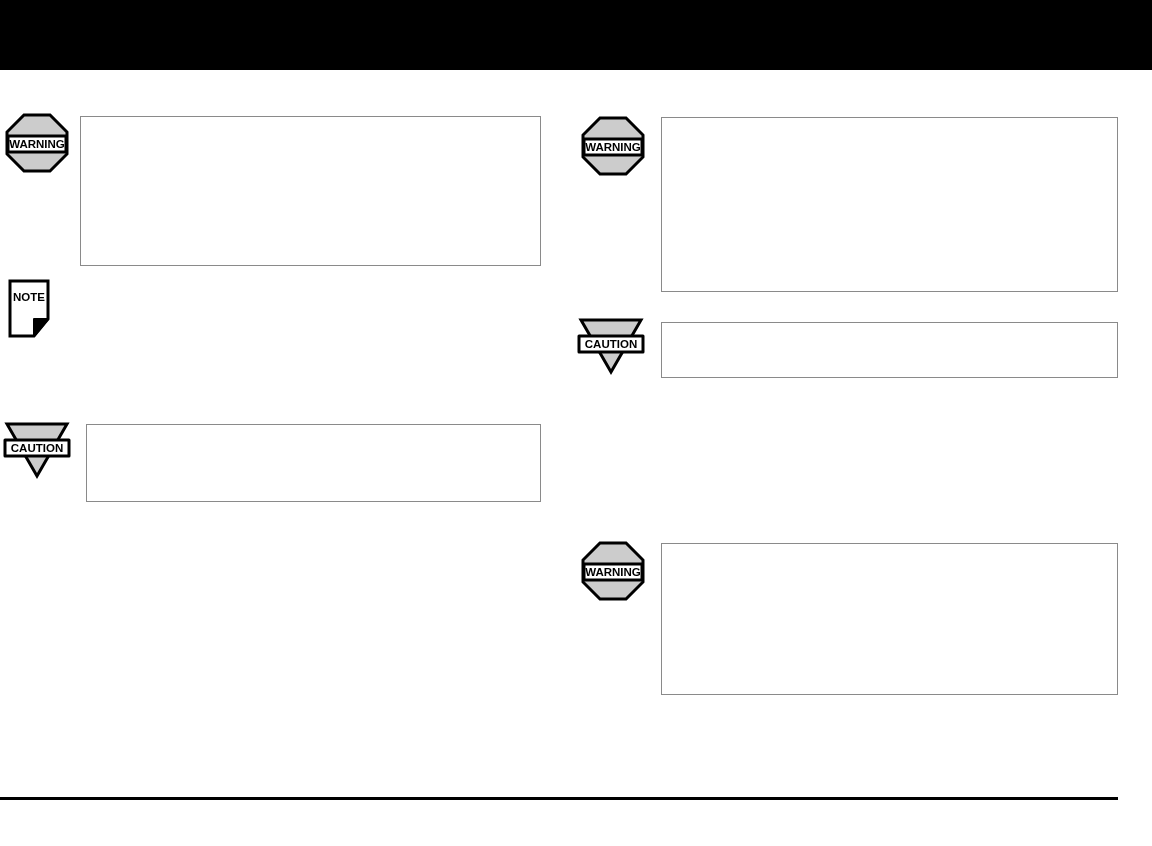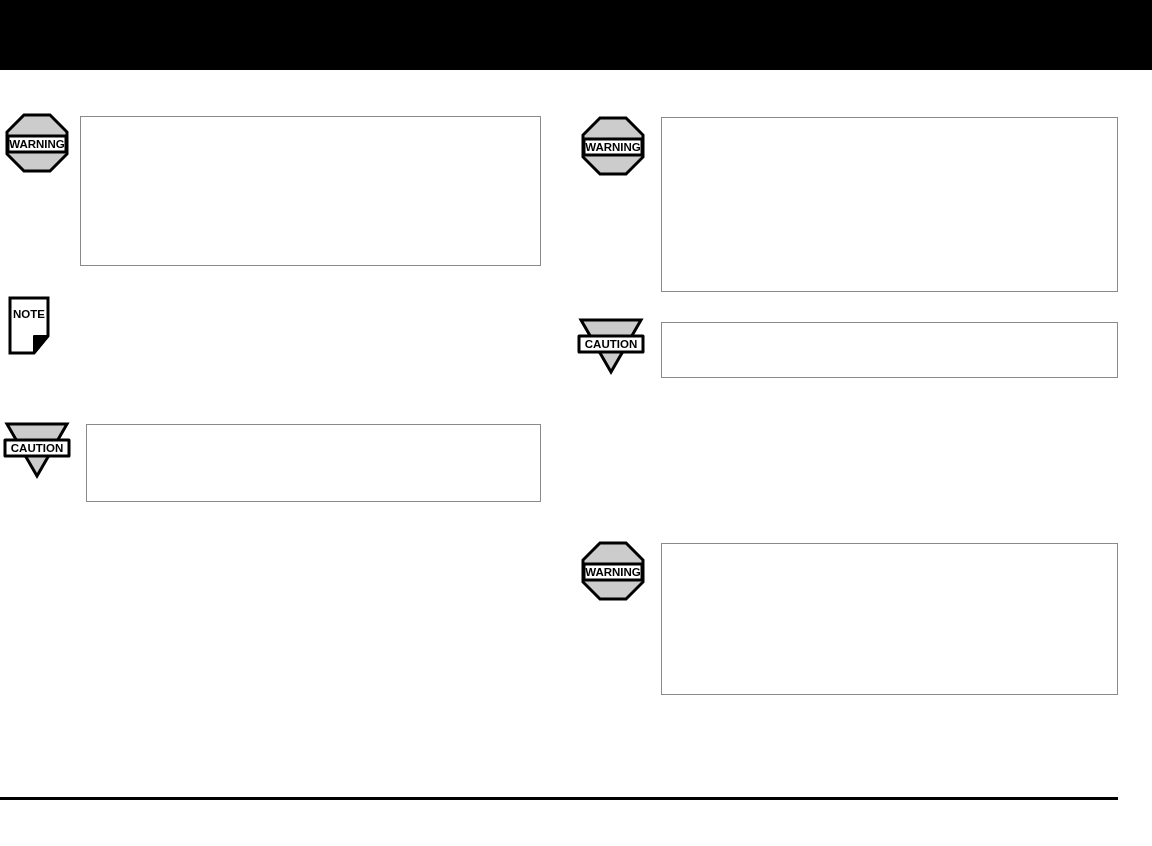--- a/index.html
+++ b/index.html
@@ -80,21 +80,21 @@
         <polygon points="20,3 46,3 63,20 63,42 46,59 20,59 3,42 3,20" fill="#cccccc" stroke="#000000" stroke-width="3"></polygon>
         <path d="M4,24 L62,24 L62,40 L4,40 Z" fill="#ffffff" stroke="#000000" stroke-width="3" stroke-linejoin="round"></path>
         <text class="icon-label" x="33" y="36" font-size="11.5" text-anchor="middle">WARNING</text>
       </svg>
     </div>
     <div class="admon-box" style="left:80px; top:8px; width:461px; height:150px;">
       <div class="body-text"></div>
     </div>
   </div>
 
-  <div class="admon" style="left:0px; top:293px; width:545px; height:70px;">
+  <div class="admon" style="left:0px; top:276px; width:545px; height:70px;">
     <div class="admon-icon" style="left:8px; top:3px; width:44px; height:60px;">
       <svg width="44" height="60" viewBox="0 0 44 60">
         <path d="M2,2 L40,2 L40,40 L26,57 L2,57 Z" fill="#ffffff" stroke="#000000" stroke-width="3"></path>
         <path d="M40,40 L26,40 L26,57 Z" fill="#000000" stroke="#000000" stroke-width="2" stroke-linejoin="round"></path>
         <text class="icon-label" x="21" y="22" font-size="11.5" text-anchor="middle">NOTE</text>
       </svg>
     </div>
     <div class="body-text" style="position:absolute; left:80px; top:4px; width:461px; height:58px;"></div>
   </div>
 

